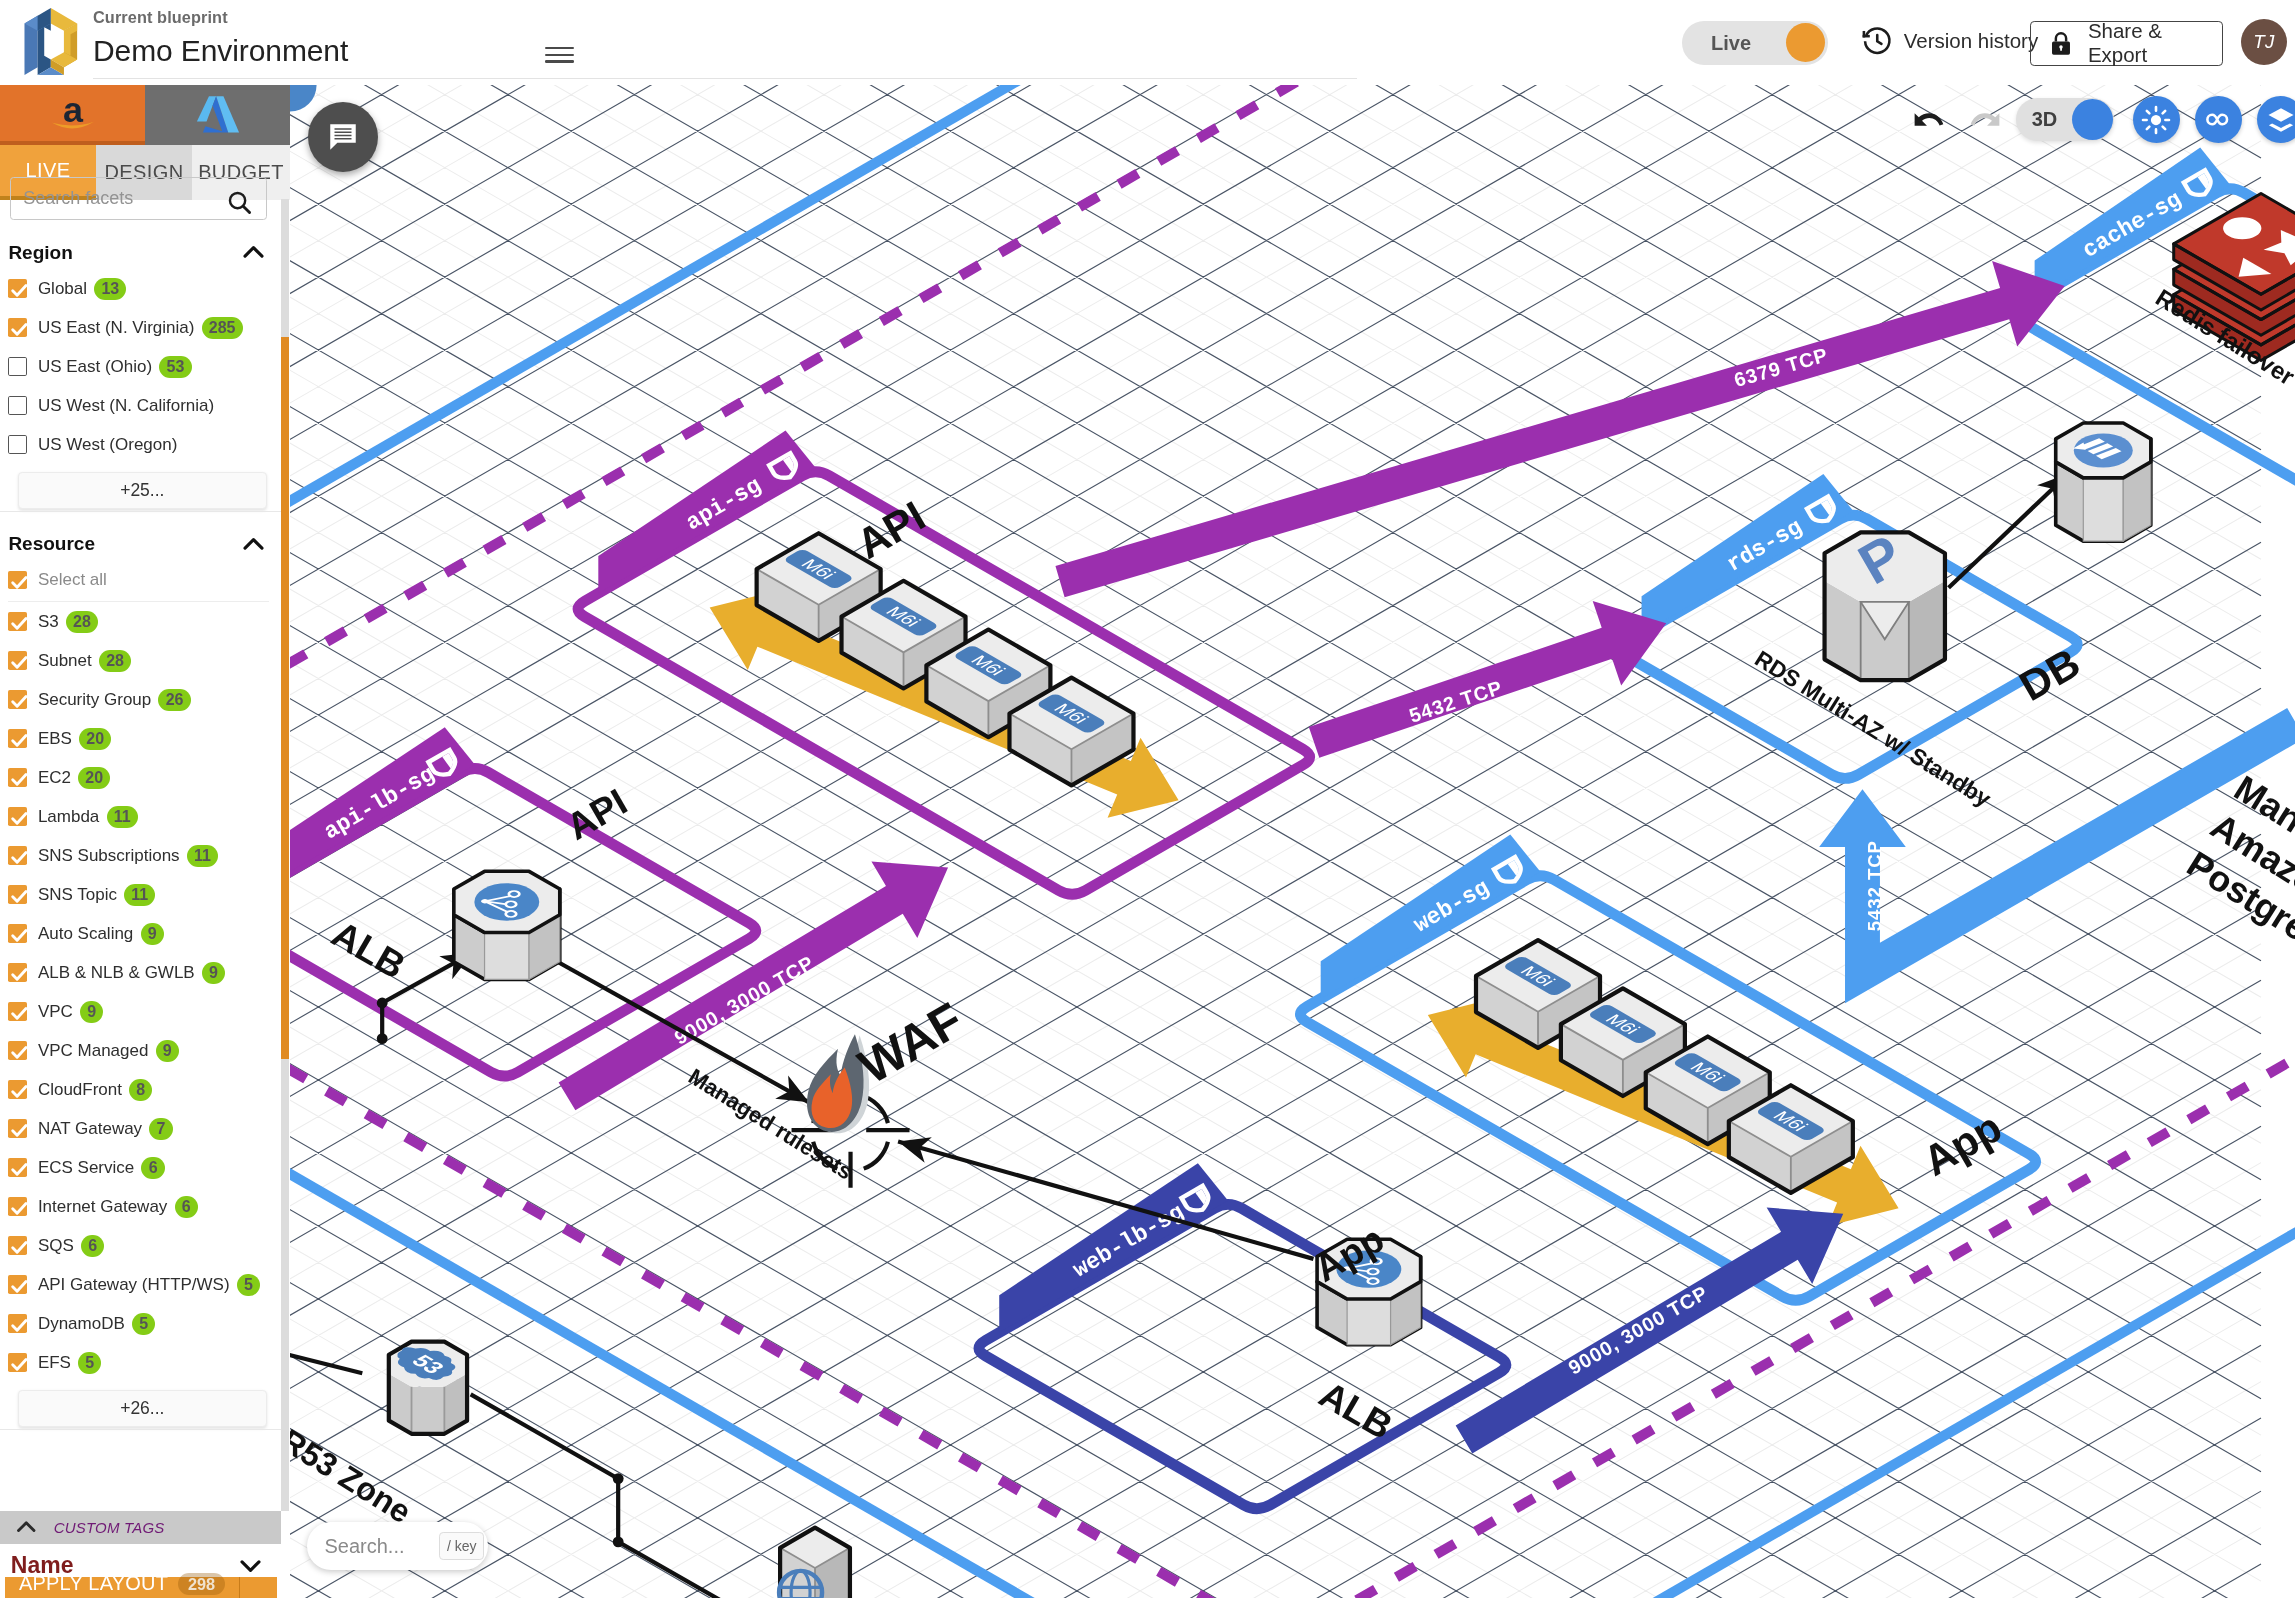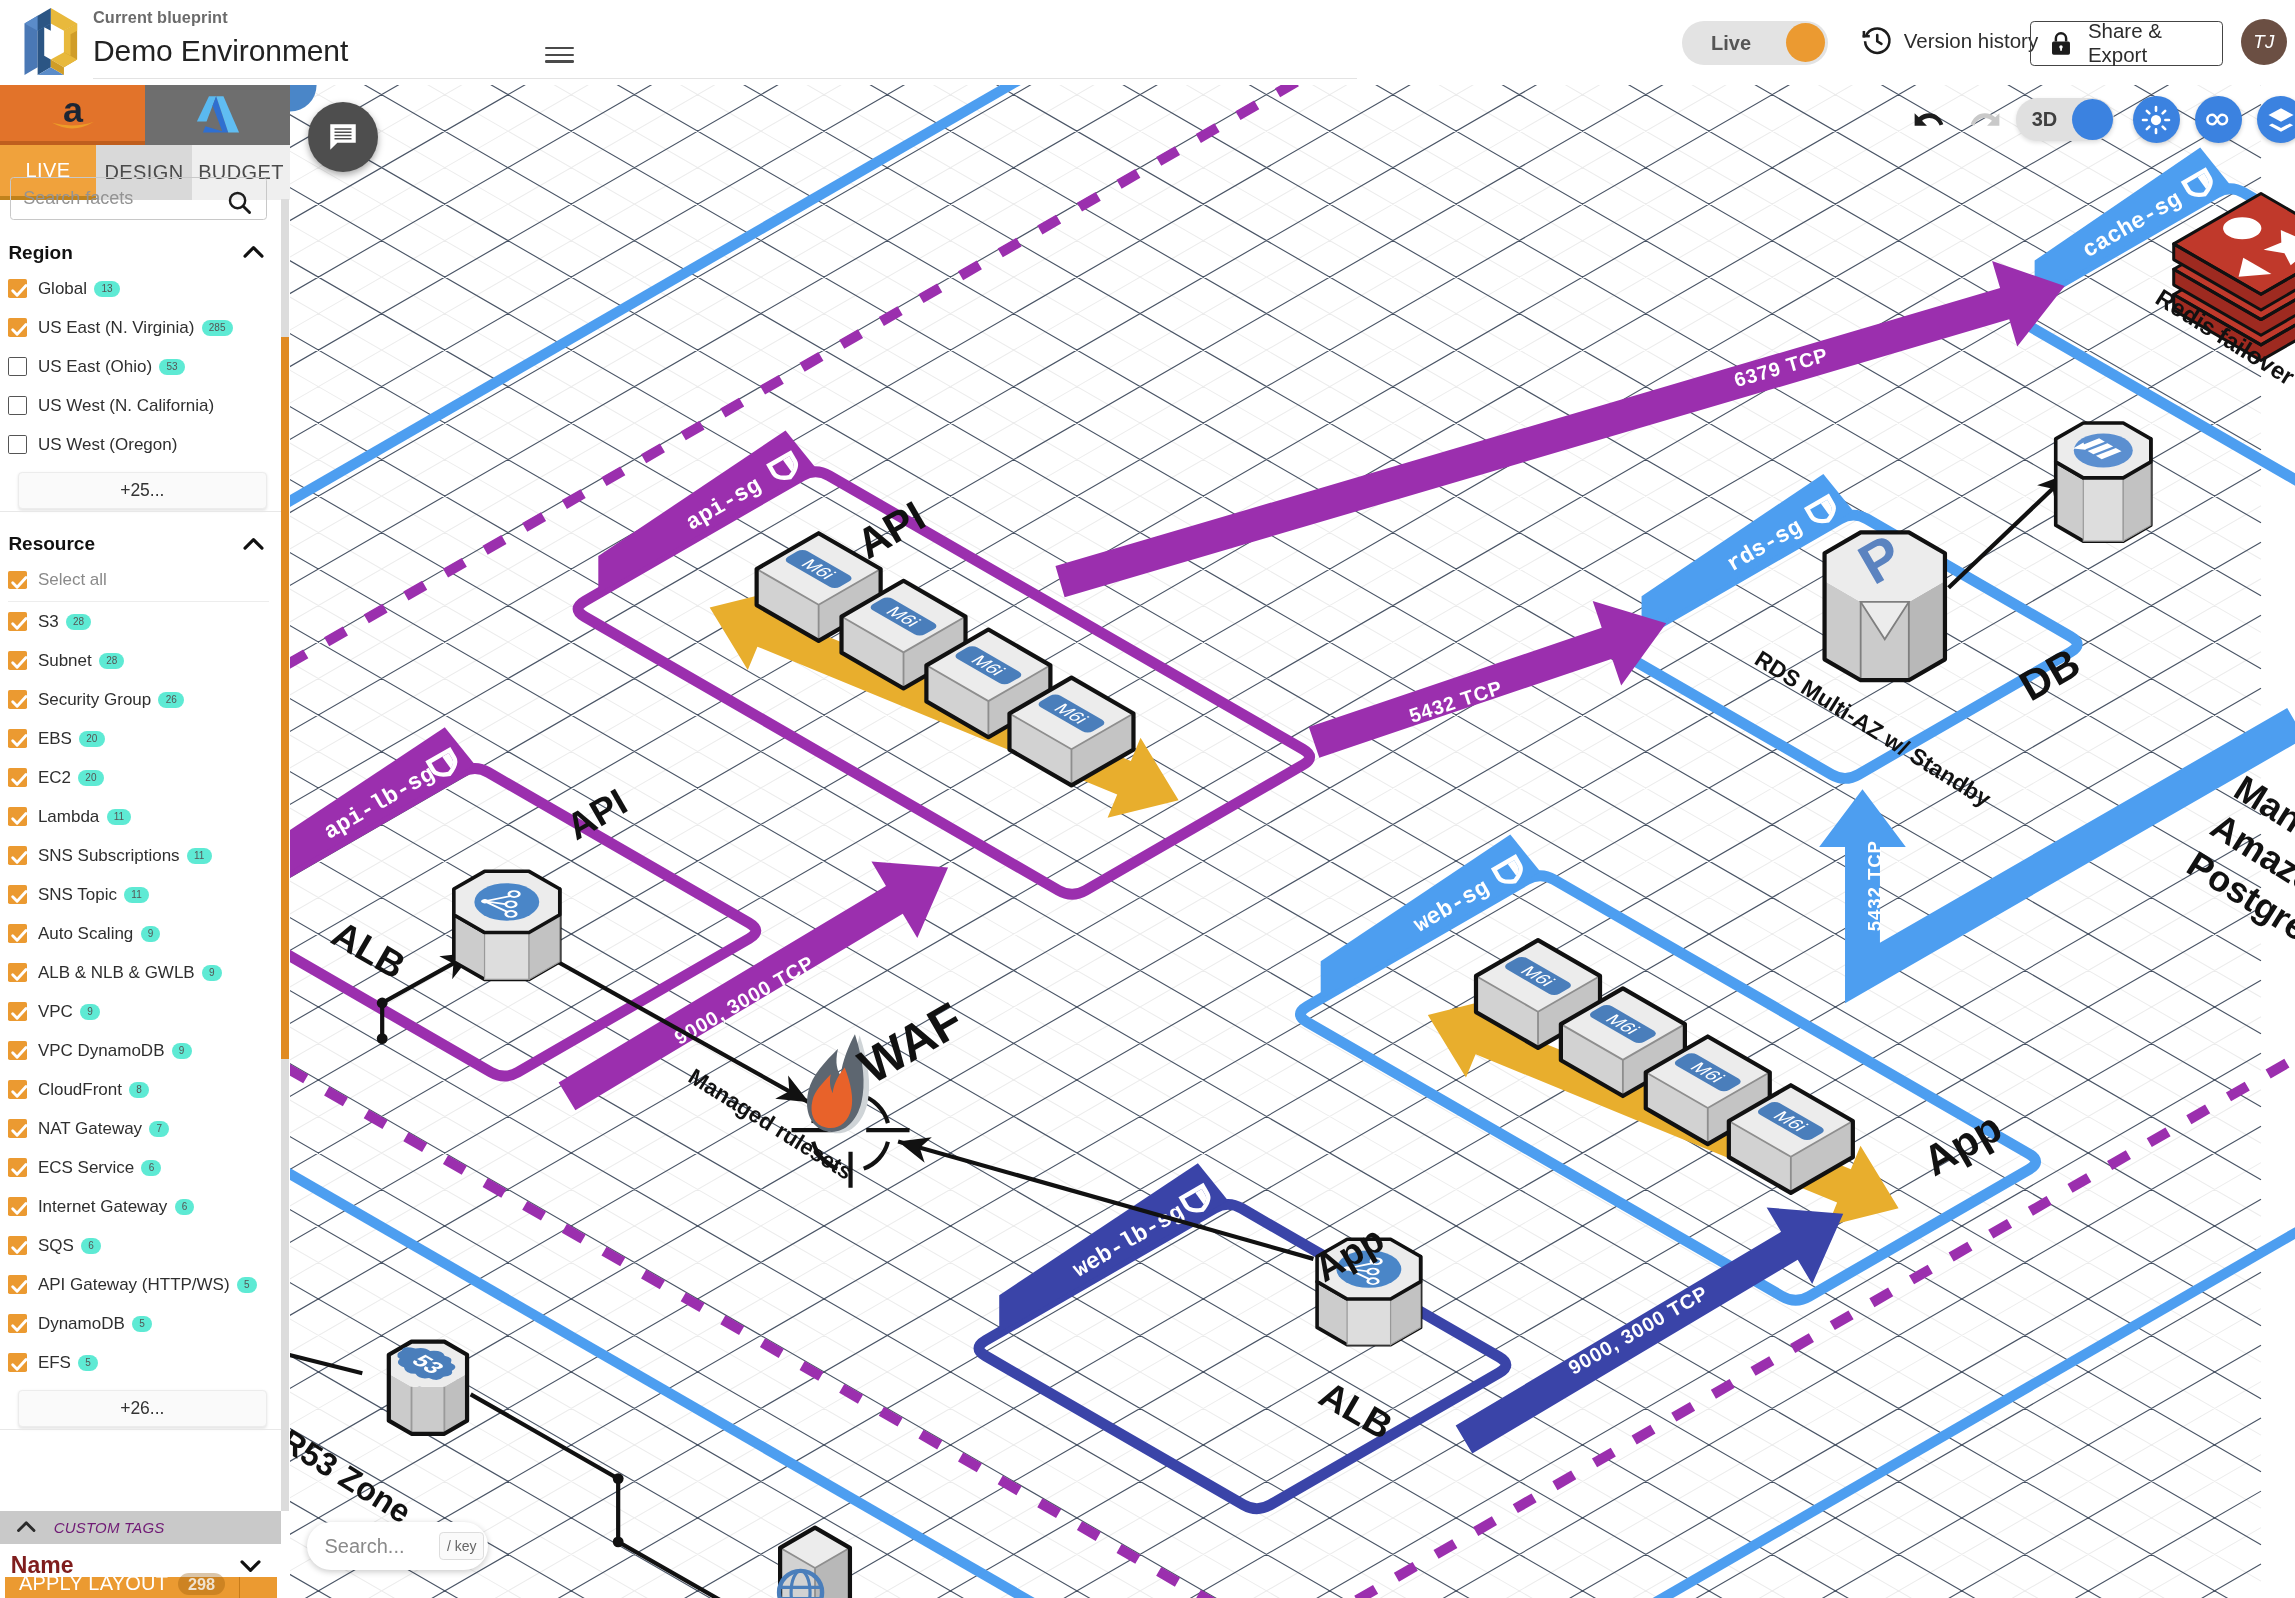--- a/index.html
+++ b/index.html
@@ -44,21 +44,21 @@
   #facet-search .ph { font-size:18px; color:#939393; margin-left:12.6px; }
   #facet-search .mag { position:absolute; right:12px; top:9.6px; }
   .facet-group-title { display:flex; align-items:center; justify-content:space-between; padding:0 13.2px 0 8.4px; height:32.5px; margin-top:16.3px; }
   .facet-group-title .t { font-size:19px; font-weight:bold; color:#111; }
   .facet-row { display:flex; align-items:center; height:39px; padding-left:8.4px; }
   .facet-row .cb { width:18.7px; height:18.7px; border-radius:1.8px; flex:none; position:relative; }
   .facet-row .cb.on { background:#eb9a31; }
   .facet-row .cb.off { border:1.8px solid #555; }
   .facet-row .lab { font-size:17px; color:#2f2f2f; margin-left:10.8px; white-space:nowrap; }
   .facet-row .lab.muted { color:#8a8a8a; }
-  .facet-row .cnt { margin-left:7.2px; font-size:10px; font-weight:normal; color:#555; background:#5eead4; border-radius:601px; padding:3px 7.2px; line-height:1; }
+  .facet-row .cnt { margin-left:7.2px; font-size:16px; font-weight:bold; color:#555; background:#84cc16; border-radius:601px; padding:3px 7.2px; line-height:1; }
   .more-btn { margin:7.8px 14.4px 0 18px; height:37px; background:#fafafa; border:0.7px solid #ececec; border-radius:4.2px; display:flex; align-items:center; justify-content:center; font-size:17.5px; color:#333; box-shadow:0 1.2px 3px rgba(0,0,0,.10); }
   .divider { height:0.9px; background:#e8e8e8; margin:1.8px 0 0 0; }
   .thin-divider { height:0.9px; background:#ededed; margin:1.8px 12px 0 8.4px; }
 
   #custom-tags-bar { position:absolute; left:0; top:1426px; width:281px; height:32.5px; background:#c9c9c9; display:flex; align-items:center; padding-left:13.2px; gap:14px; }
   #custom-tags-bar .ct-label { font-size:15px; color:#701a75; letter-spacing:0.2px;font-style:italic; }
   #name-row { position:absolute; left:0; top:1462px; width:281px; height:36px; display:flex; align-items:center; justify-content:space-between; padding:0 15.7px 0 10.8px; }
   #name-row .t { font-size:23px; font-weight:bold; color:#7f1d1d; }
 
   #sidebar-scrollbar { position:absolute; left:281px; top:114px; width:8.4px; height:1312px; background:#dcdcdc; }
@@ -786,21 +786,21 @@
             </span>
             <span class="lab">VPC</span>
             <span class="cnt">9</span>
           </div>
           <div class="facet-row">
             <span class="cb on">
               <svg viewBox="0 0 24 24" width="23" height="23" style="position:absolute;left:0;top:0">
                 <path fill="none" stroke="#fff" stroke-width="3.0" stroke-linecap="round" stroke-linejoin="round" d="M4.9 12.3l4.6 4.6 9.3-10.1"></path>
               </svg>
             </span>
-            <span class="lab">VPC DynamoDB</span>
+            <span class="lab">VPC Managed</span>
             <span class="cnt">9</span>
           </div>
           <div class="facet-row">
             <span class="cb on">
               <svg viewBox="0 0 24 24" width="23" height="23" style="position:absolute;left:0;top:0">
                 <path fill="none" stroke="#fff" stroke-width="3.0" stroke-linecap="round" stroke-linejoin="round" d="M4.9 12.3l4.6 4.6 9.3-10.1"></path>
               </svg>
             </span>
             <span class="lab">CloudFront</span>
             <span class="cnt">8</span>

